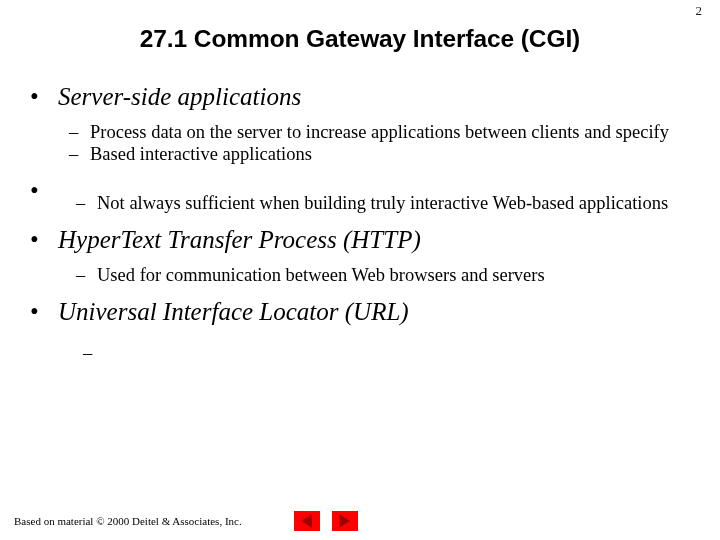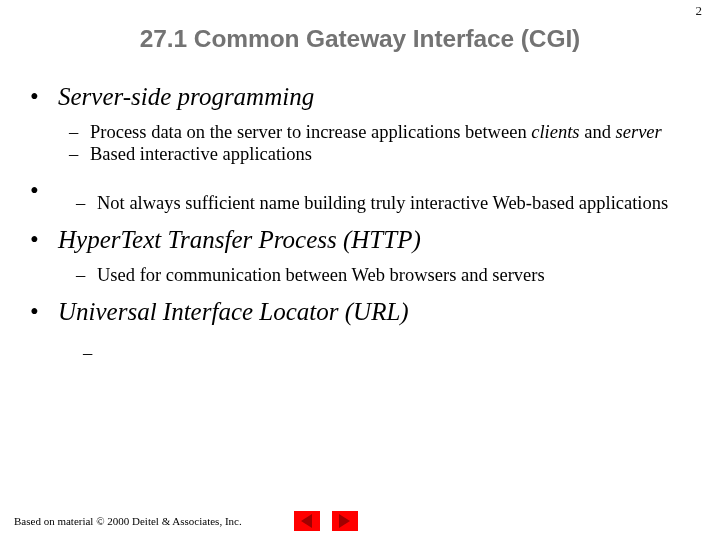--- a/index.html
+++ b/index.html
@@ -39,21 +39,21 @@
   .slide-title {
     position: absolute;
     top: 26px;
     left: 0;
     width: 720px;
     text-align: center;
     font-family: "Liberation Sans", "DejaVu Sans", sans-serif;
     font-weight: bold;
     font-size: 24.5px;
     letter-spacing: -0.1px;
-    color: #737373;
+    color: #000000;
     line-height: 1.1;
   }
 
   
   .body-area {
     position: absolute;
     top: 82px;
     left: 0;
     width: 720px;
   }
@@ -90,21 +90,21 @@
     left: 69px;
     top: 0;
     font-size: 18.5px;
     line-height: 1.2;
   }
   .lvl2.indent-a { padding-left: 97px; }
   .lvl2.indent-a .marker { left: 76px; }
   .lvl2.indent-b { padding-left: 104px; }
   .lvl2.indent-b .marker { left: 83px; }
 
-  .it { font-style: italic; }
+  .it { }
 
   .gap-sm { height: 7px; }
   .gap-md { height: 11px; }
   .gap-lg { height: 14px; }
 
   
   .footer {
     position: absolute;
     left: 14px;
     bottom: 9px;
@@ -154,44 +154,44 @@
 <div class="slide">
 
   <div class="page-number">2</div>
 
   <div class="slide-title">27.1 Common Gateway Interface (CGI)</div>
 
   <div class="body-area">
 
     <div class="lvl1 italic">
       <span class="marker">•</span>
-      <span class="text">Server-side programming</span>
+      <span class="text">Server-side applications</span>
     </div>
     <div class="gap-sm"></div>
 
     <div class="lvl2">
       <span class="marker">–</span>
-      <span><span>Process data on the server to increase applications between </span><span class="it">clients</span><span> and </span><span class="it">server</span></span>
+      <span><span>Process data on the server to increase applications between </span><span class="it">clients</span><span> and </span><span class="it">specify</span></span>
     </div>
 
     <div class="lvl2">
       <span class="marker">–</span>
       <span>Based interactive applications</span>
     </div>
 
     <div class="gap-md"></div>
 
     <div class="lvl1">
       <span class="marker">•</span>
     </div>
     <div class="gap-lg"></div>
 
     <div class="lvl2 indent-a">
       <span class="marker">–</span>
-      <span>Not always sufficient name building truly interactive Web-based applications</span>
+      <span>Not always sufficient when building truly interactive Web-based applications</span>
     </div>
 
     <div class="gap-md"></div>
 
     <div class="lvl1 italic">
       <span class="marker">•</span>
       <span class="text">HyperText Transfer Process (HTTP)</span>
     </div>
     <div class="gap-sm"></div>
 

